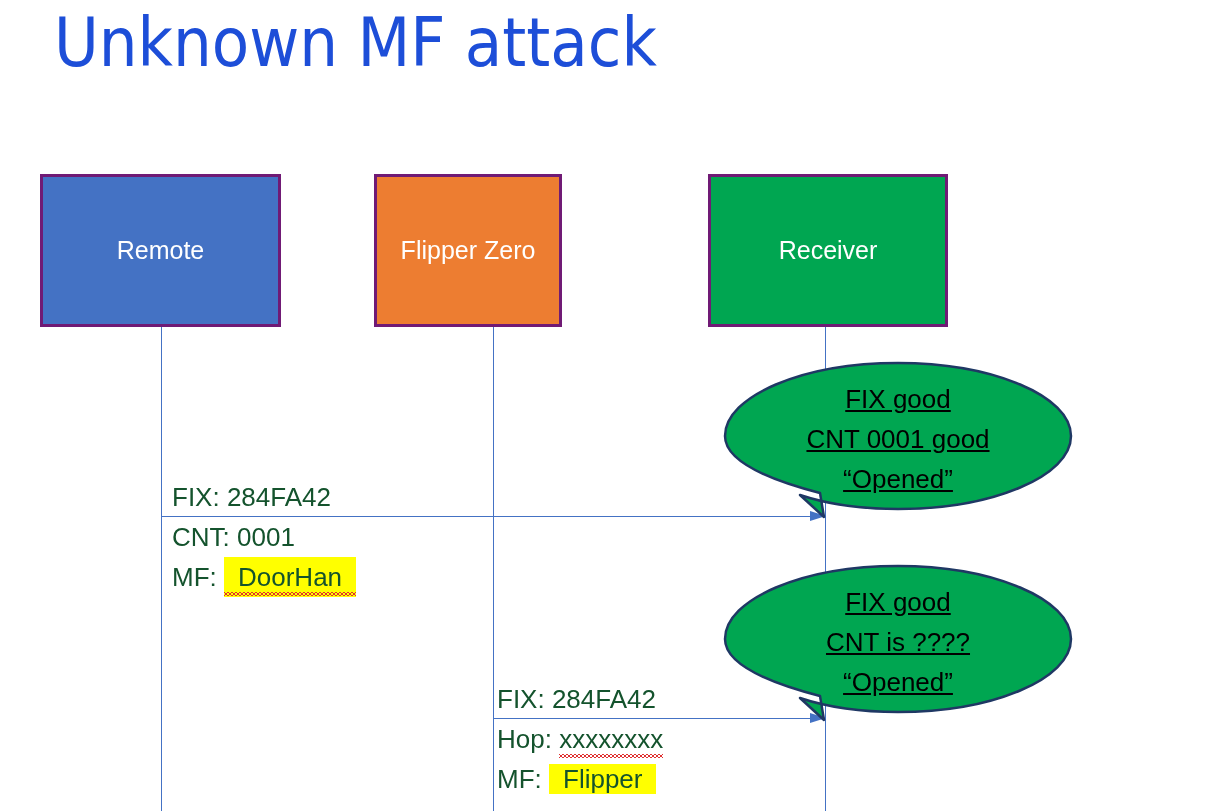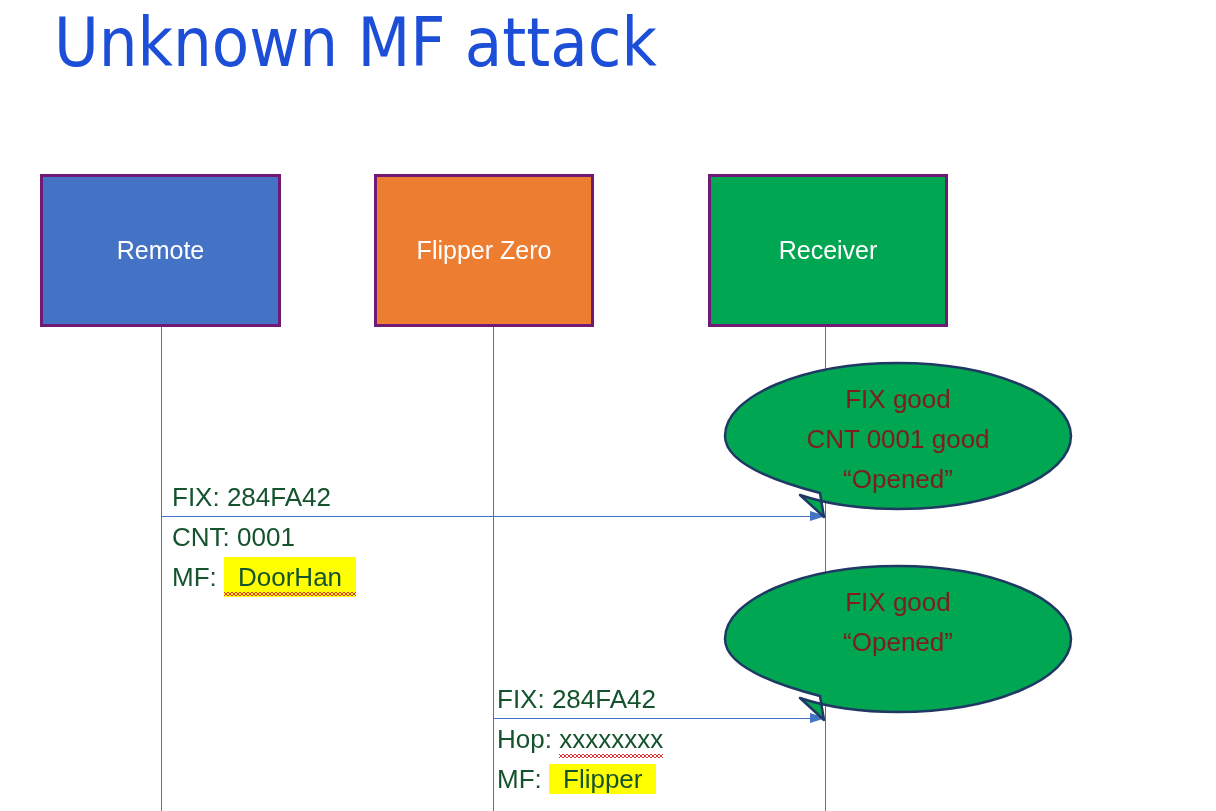--- a/index.html
+++ b/index.html
@@ -39,21 +39,21 @@
     box-sizing: border-box;
     border: 3px solid #701a75;
     display: flex;
     align-items: center;
     justify-content: center;
     color: #ffffff;
     font-size: 25px;
     font-weight: 400;
   }
   #box-remote  { left: 40px;  top: 174px; width: 241px; height: 153px; background: #4472C4; }
-  #box-flipper { left: 374px; top: 174px; width: 220px; height: 153px; background: #ED7D31; }
+  #box-flipper { left: 374px; top: 174px; width: 188px; height: 153px; background: #ED7D31; }
   #box-receiver{ left: 708px; top: 174px; width: 240px; height: 153px; background: #00A651; }
 
   
   .lifeline {
     position: absolute;
     width: 1px;
     background: #4472C4;
   }
   #lifeline-remote   { left: 161px; top: 327px; height: 484px; }
   #lifeline-flipper  { left: 493px; top: 327px; height: 484px; }
@@ -122,24 +122,25 @@
     left: 0;
     top: 0;
     overflow: visible;
   }
   .callout-text {
     position: absolute;
     left: 0;
     top: 0;
     width: 100%;
     text-align: center;
-    color: #7f1d1d;
+    color: #000000;
     font-size: 26px;
     line-height: 40px;
     pointer-events: none;
+    text-decoration: underline;
   }
   #callout-1 { left: 724px; top: 362px; width: 348px; height: 155px; }
   #callout-1 .callout-text { top: 17px; }
   #callout-2 { left: 724px; top: 565px; width: 348px; height: 155px; }
   #callout-2 .callout-text { top: 17px; }
 </style>
 </head>
 <body>
 
 <div id="slide">
@@ -210,17 +211,18 @@
       <path d="M 174 1
                C 269 1 347 34 347 74
                C 347 114 269 147 174 147
                C 137 147 103 142 76 133
                L 100 155 L 96 131
                C 42 117 1 98 1 74
                C 1 34 79 1 174 1 Z" fill="#00A651" stroke="#1F3864" stroke-width="2.5" stroke-linejoin="round"></path>
     </svg>
     <div class="callout-text">
       <div>FIX good</div>
+      <div>CNT is ????</div>
       <div>“Opened”</div>
     </div>
   </div>
 
 </div>
 
 </body></html>

